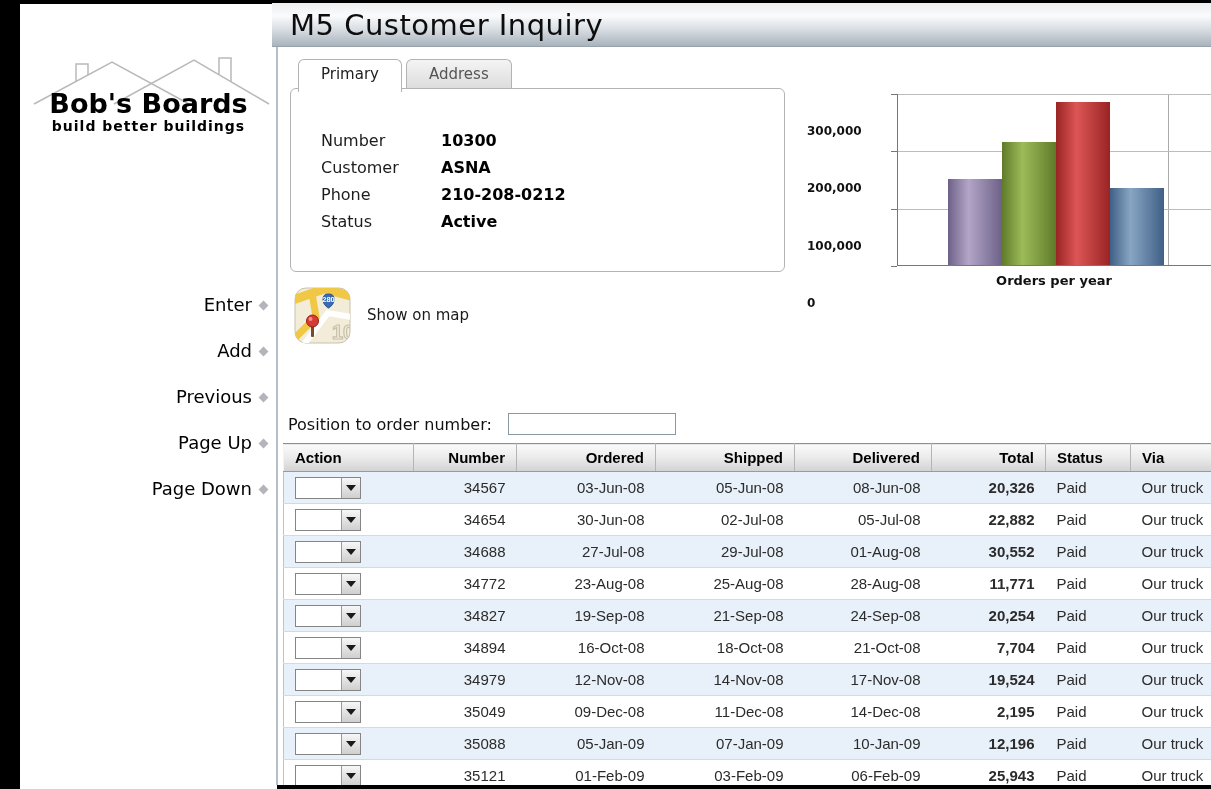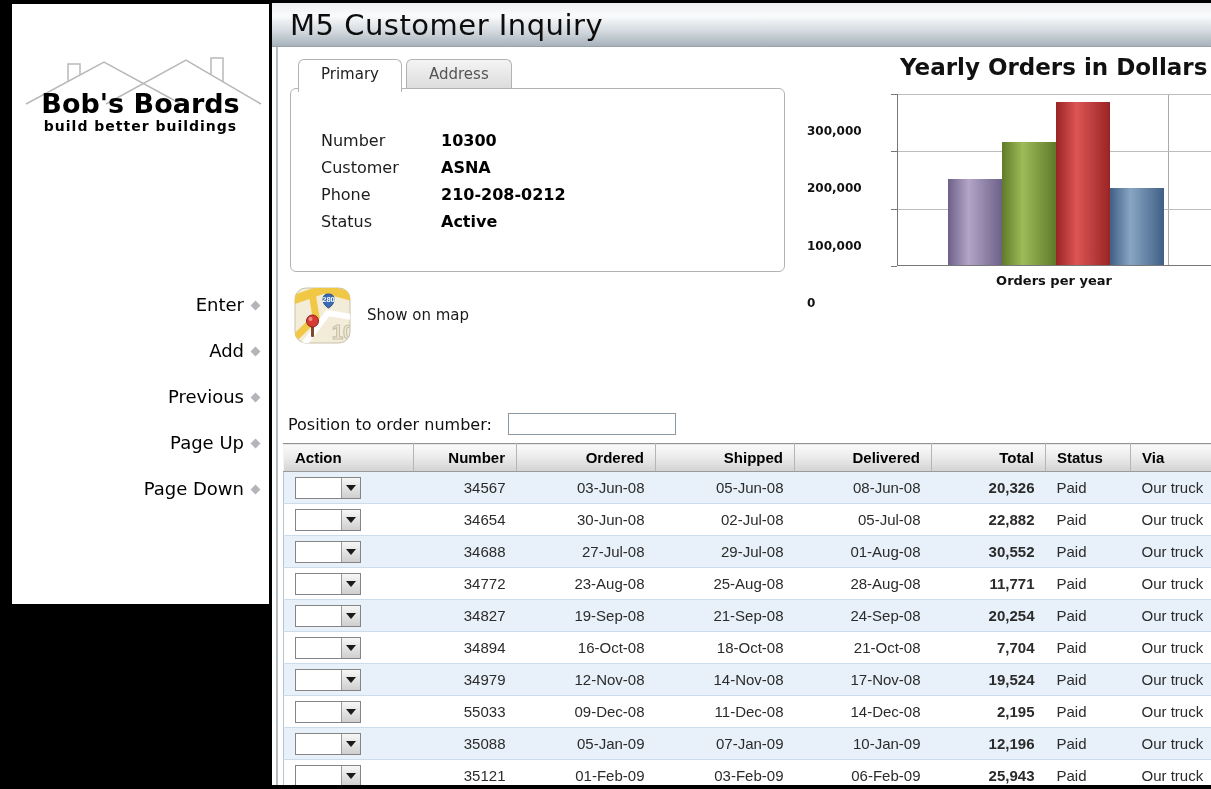--- a/index.html
+++ b/index.html
@@ -5,21 +5,21 @@
   * { box-sizing: border-box; }
   html,body { margin:0; padding:0; background:#000; }
   #screen {
     position:relative; width:1211px; height:789px;
     background:#000; overflow:hidden;
     font-family:"DejaVu Sans", sans-serif;
     -webkit-font-smoothing:antialiased;
   }
   
   #sidebar {
-    position:absolute; left:12px; top:4px; width:257px; height:600px;
+    position:absolute; left:20px; top:4px; width:257px; height:785px;
     background:#fff;
   }
   #logo { position:absolute; left:6px; top:28px; width:245px; height:120px; }
   #logo svg { position:absolute; left:0; top:0; }
   .logo-name {
     position:absolute; top:58px; left:0; width:245px; text-align:center;
     font-weight:bold; font-size:27px; color:#000; letter-spacing:0px; line-height:28px;
   }
   .logo-tag {
     position:absolute; top:86px; left:0; width:245px; text-align:center;
@@ -222,21 +222,20 @@
           <path d="M 29 12 q 0 -5 5.5 -5 q 5.5 0 5.5 5 q 0 6 -5.5 9 q -5.5 -3 -5.5 -9 z" fill="#3a6cb3" stroke="#27508a" stroke-width="1"></path>
           <text id="map-280" x="34.5" y="14.5" font-size="7.5" font-weight="bold" fill="#ffffff" text-anchor="middle" font-family="Liberation Sans, sans-serif">280</text>
           <rect x="17" y="37" width="3" height="13" rx="1" fill="#7a4a2a"></rect>
           <circle cx="18.5" cy="34" r="6" fill="#d63b34" stroke="#8e1f1c" stroke-width="1"></circle>
           <circle cx="16.5" cy="32" r="2" fill="#f08f89"></circle>
         </g>
       </svg>
       <span id="map-label">Show on map</span>
     </div>
 
-    <div class="chart-title">Yearly Orders in Dollars</div>
     <div id="plot">
       <div class="plot-rline"></div>
     <div class="gridline" style="top: 0px;"></div>
         <div class="gridline" style="top: 57.3333px;"></div>
         <div class="gridline" style="top: 114.667px;"></div>
         <div class="bar" style="left: 50px; height: 86px; background: linear-gradient(90deg, rgb(110, 97, 137) 0%, rgb(178, 165, 199) 38%, rgb(110, 97, 137) 100%);"></div>
         <div class="bar" style="left: 104px; height: 123px; background: linear-gradient(90deg, rgb(95, 123, 42) 0%, rgb(157, 187, 88) 38%, rgb(95, 123, 42) 100%);"></div>
         <div class="bar" style="left: 158px; height: 163px; background: linear-gradient(90deg, rgb(153, 36, 36) 0%, rgb(221, 85, 85) 38%, rgb(153, 36, 36) 100%);"></div>
         <div class="bar" style="left: 212px; height: 77px; background: linear-gradient(90deg, rgb(63, 95, 134) 0%, rgb(136, 166, 195) 38%, rgb(63, 95, 134) 100%);"></div>
       </div>
@@ -403,21 +402,21 @@
             </tr>
             <tr class="even">
               <td class="al">
                 <div class="combo">
                   <div class="combo-field"></div>
                   <div class="combo-btn">
                     <div class="combo-arrow"></div>
                   </div>
                 </div>
               </td>
-              <td class="ar">55033</td>
+              <td class="ar">35049</td>
               <td class="ar">09-Dec-08</td>
               <td class="ar">11-Dec-08</td>
               <td class="ar">14-Dec-08</td>
               <td class="ar total">2,195</td>
               <td class="al">Paid</td>
               <td class="al">Our truck</td>
             </tr>
             <tr class="odd">
               <td class="al">
                 <div class="combo">

